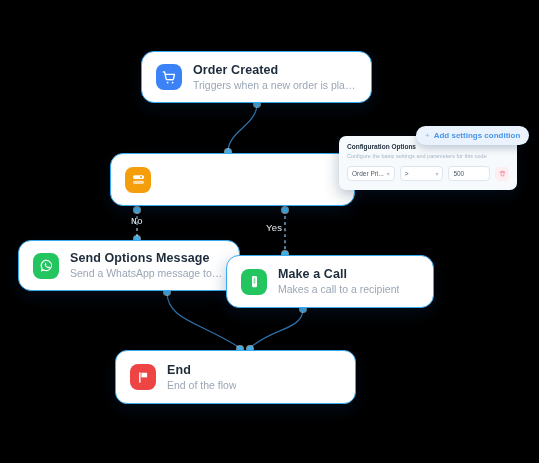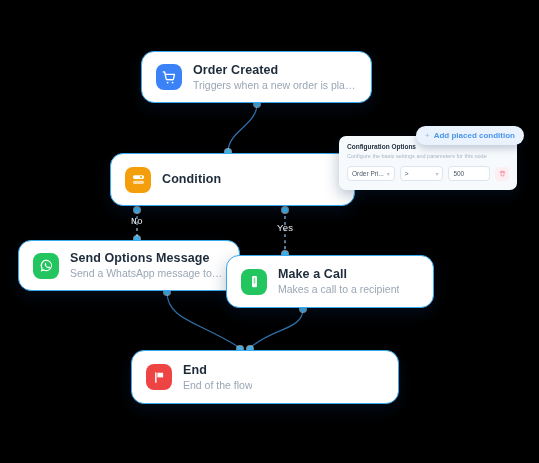--- a/index.html
+++ b/index.html
@@ -19,29 +19,29 @@
   .node .ico svg{display:block;}
   .node .txt{display:flex;flex-direction:column;justify-content:center;min-width:0;}
   .node .ttl{font-size:12.5px;font-weight:700;color:#1d2b3a;line-height:15px;letter-spacing:.1px;white-space:nowrap;}
   .node .sub{font-size:10.5px;color:#9aa6b4;line-height:14px;white-space:nowrap;
              overflow:hidden;text-overflow:ellipsis;}
 
   #n-order{left:141px;top:51px;width:231px;height:52px;}
   #n-cond {left:110px;top:153px;width:245px;height:53px;}
   #n-wa   {left:18px; top:240px;width:222px;height:51px;}
   #n-call {left:226px;top:255px;width:208px;height:53px;}
-  #n-end  {left:131px;top:350px;width:268px;height:54px;}
+  #n-end  {left:115px;top:350px;width:241px;height:54px;border-radius:12px;}
 
   .dot{position:absolute;width:6px;height:6px;border-radius:50%;
        background:#3fb6f2;box-shadow:0 0 0 1px rgba(255,255,255,.55);}
 
   .edgelabel{position:absolute;font-size:9.5px;color:#e8eef5;font-weight:400;
              letter-spacing:.2px;text-shadow:0 1px 2px rgba(0,0,0,.9);}
   #lbl-no{left:131px;top:216px;font-family:Liberation Mono, monospace;}
-  #lbl-yes{left:277px;top:222px;}
+  #lbl-yes{left:266px;top:222px;}
 
   #cfg{position:absolute;left:339px;top:136px;width:178px;height:54px;
        background:#f7fafd;border-radius:7px;
        box-shadow:0 5px 15px rgba(10,40,80,.30);padding:6px 8px;box-sizing:border-box;}
   #cfg .cfg-title{font-size:6.5px;font-weight:700;color:#1d2b3a;line-height:9px;}
   #cfg .cfg-desc{font-size:5.5px;color:#a9b6c4;line-height:9px;margin-top:1px;}
   #cfg .cfg-row{display:flex;align-items:center;gap:5px;margin-top:5px;}
   .fld{height:15px;background:#fff;border:.8px solid #dde5ee;border-radius:4px;
        display:flex;align-items:center;padding:0 4px;box-sizing:border-box;
        font-size:6.5px;color:#4a5867;}
@@ -101,21 +101,20 @@
 
   <div class="node" id="n-cond">
     <span class="ico" style="background:#f59e0b">
       <svg width="15" height="15" viewBox="0 0 24 24" fill="none" stroke="#fff" stroke-width="2.2" stroke-linecap="round">
         <rect x="3" y="5" width="18" height="6" rx="3" fill="#fff" stroke="none"></rect>
         <circle cx="16" cy="8" r="1.7" fill="#f59e0b" stroke="none"></circle>
         <rect x="3" y="14" width="18" height="5" rx="2.5" fill="#fff" stroke="none" opacity=".65"></rect>
       </svg>
     </span>
     <span class="txt">
-      <span class="ttl">Condition</span>
     </span>
   </div>
 
   <div class="node" id="n-wa">
     <span class="ico" style="background:#22c55e">
       <svg width="15" height="15" viewBox="0 0 24 24">
         <path fill="#fff" d="M12 2.6A9.3 9.3 0 0 0 3.9 16.6L3 21.4l4.95-.9A9.3 9.3 0 1 0 12 2.6zm0 2a7.3 7.3 0 1 1-3.7 13.6l-.35-.2-2.55.47.48-2.47-.22-.37A7.3 7.3 0 0 1 12 4.6z"></path>
         <path fill="#fff" d="M9.3 8.1c.2-.45.42-.46.6-.47h.5c.16 0 .4-.06.6.47l.75 1.8c.07.17.1.36 0 .56l-.37.56c-.1.15-.23.3-.1.54.13.24.6 1 1.28 1.6.88.78 1.6 1.02 1.83 1.14.23.12.37.1.5-.05l.6-.7c.16-.2.33-.16.54-.08l1.75.83c.2.1.35.15.4.24.05.1.05.52-.13 1.02-.18.5-1.05.98-1.47 1.02-.42.04-.8.2-2.7-.57-2.28-.9-3.7-3.2-3.8-3.35-.12-.16-.92-1.22-.92-2.33 0-1.1.58-1.65.78-1.88z"></path>
       </svg>
     </span>
@@ -172,16 +171,16 @@
       <div id="btn-del">
         <svg width="7" height="7" viewBox="0 0 24 24" fill="none" stroke="#f07d92" stroke-width="2.4" stroke-linecap="round">
           <path d="M4 7h16M9 7V4.5h6V7M6.5 7l1 13h9l1-13"></path>
         </svg>
       </div>
     </div>
   </div>
 
   <div id="btn-add">
     <span class="plus">+</span>
-    <span class="lbl">Add placed condition</span>
+    <span class="lbl">Add settings condition</span>
   </div>
 
 </div>
 
 </body></html>

